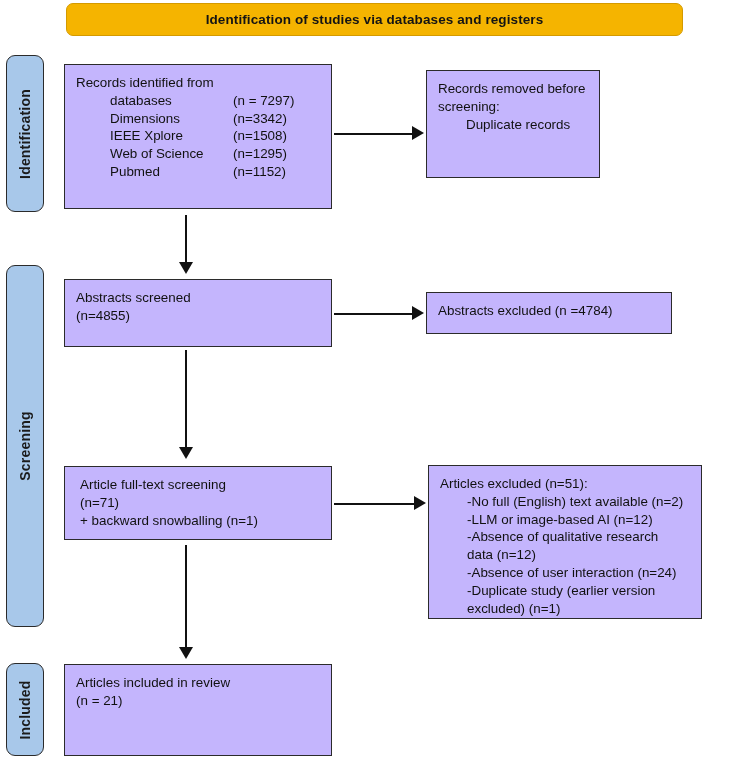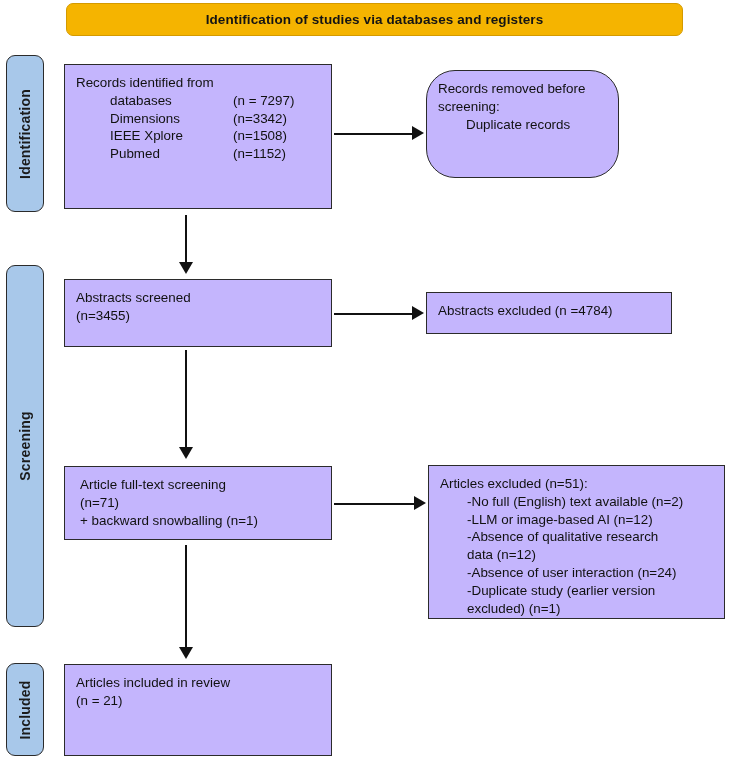--- a/index.html
+++ b/index.html
@@ -70,25 +70,25 @@
     background: #c4b5fd;
     border: 1.7px solid #2b2b2b;
     box-sizing: border-box;
     padding: 9px 10px 8px 11px;
     font-size: 13.4px;
     line-height: 1.33;
     color: #111111;
   }
 
   #box-records-identified { left: 64px;  top: 64px;  width: 268px; height: 145px; }
-  #box-records-removed    { left: 426px; top: 70px;  width: 193px; height: 108px; border-radius: 29px; }
+  #box-records-removed    { left: 426px; top: 70px;  width: 174px; height: 108px; }
   #box-abstracts-screened { left: 64px;  top: 279px; width: 268px; height: 68px;  }
   #box-abstracts-excluded { left: 426px; top: 292px; width: 246px; height: 42px;  }
   #box-fulltext-screening { left: 64px;  top: 466px; width: 268px; height: 74px; padding-left: 15px;  }
-  #box-articles-excluded  { left: 428px; top: 465px; width: 297px; height: 154px; }
+  #box-articles-excluded  { left: 428px; top: 465px; width: 274px; height: 154px; }
   #box-articles-included  { left: 64px;  top: 664px; width: 268px; height: 92px;  }
 
   
   .src-row {
     display: flex;
     margin-left: 34px;
   }
   .src-name { width: 123px; flex: none; }
   .src-count { flex: none; }
   .indent-2 { padding-left: 28px; }
@@ -168,34 +168,38 @@
   </div>
   <div class="src-row">
     <span class="src-name">Dimensions</span>
     <span class="src-count">(n=3342)</span>
   </div>
   <div class="src-row">
     <span class="src-name">IEEE Xplore</span>
     <span class="src-count">(n=1508)</span>
   </div>
   <div class="src-row">
+    <span class="src-name">Web of Science</span>
+    <span class="src-count">(n=1295)</span>
+  </div>
+  <div class="src-row">
     <span class="src-name">Pubmed</span>
     <span class="src-count">(n=1152)</span>
   </div>
 </div>
 
 <div class="box" id="box-records-removed">
   <div>Records removed before</div>
   <div>screening:</div>
   <div class="indent-2">Duplicate records</div>
 </div>
 
 <div class="box" id="box-abstracts-screened">
   <div>Abstracts screened</div>
-  <div>(n=3455)</div>
+  <div>(n=4855)</div>
 </div>
 
 <div class="box" id="box-abstracts-excluded">
   <div>Abstracts excluded (n =4784)</div>
 </div>
 
 <div class="box" id="box-fulltext-screening">
   <div>Article full-text screening</div>
   <div>(n=71)</div>
   <div>+ backward snowballing (n=1)</div>

